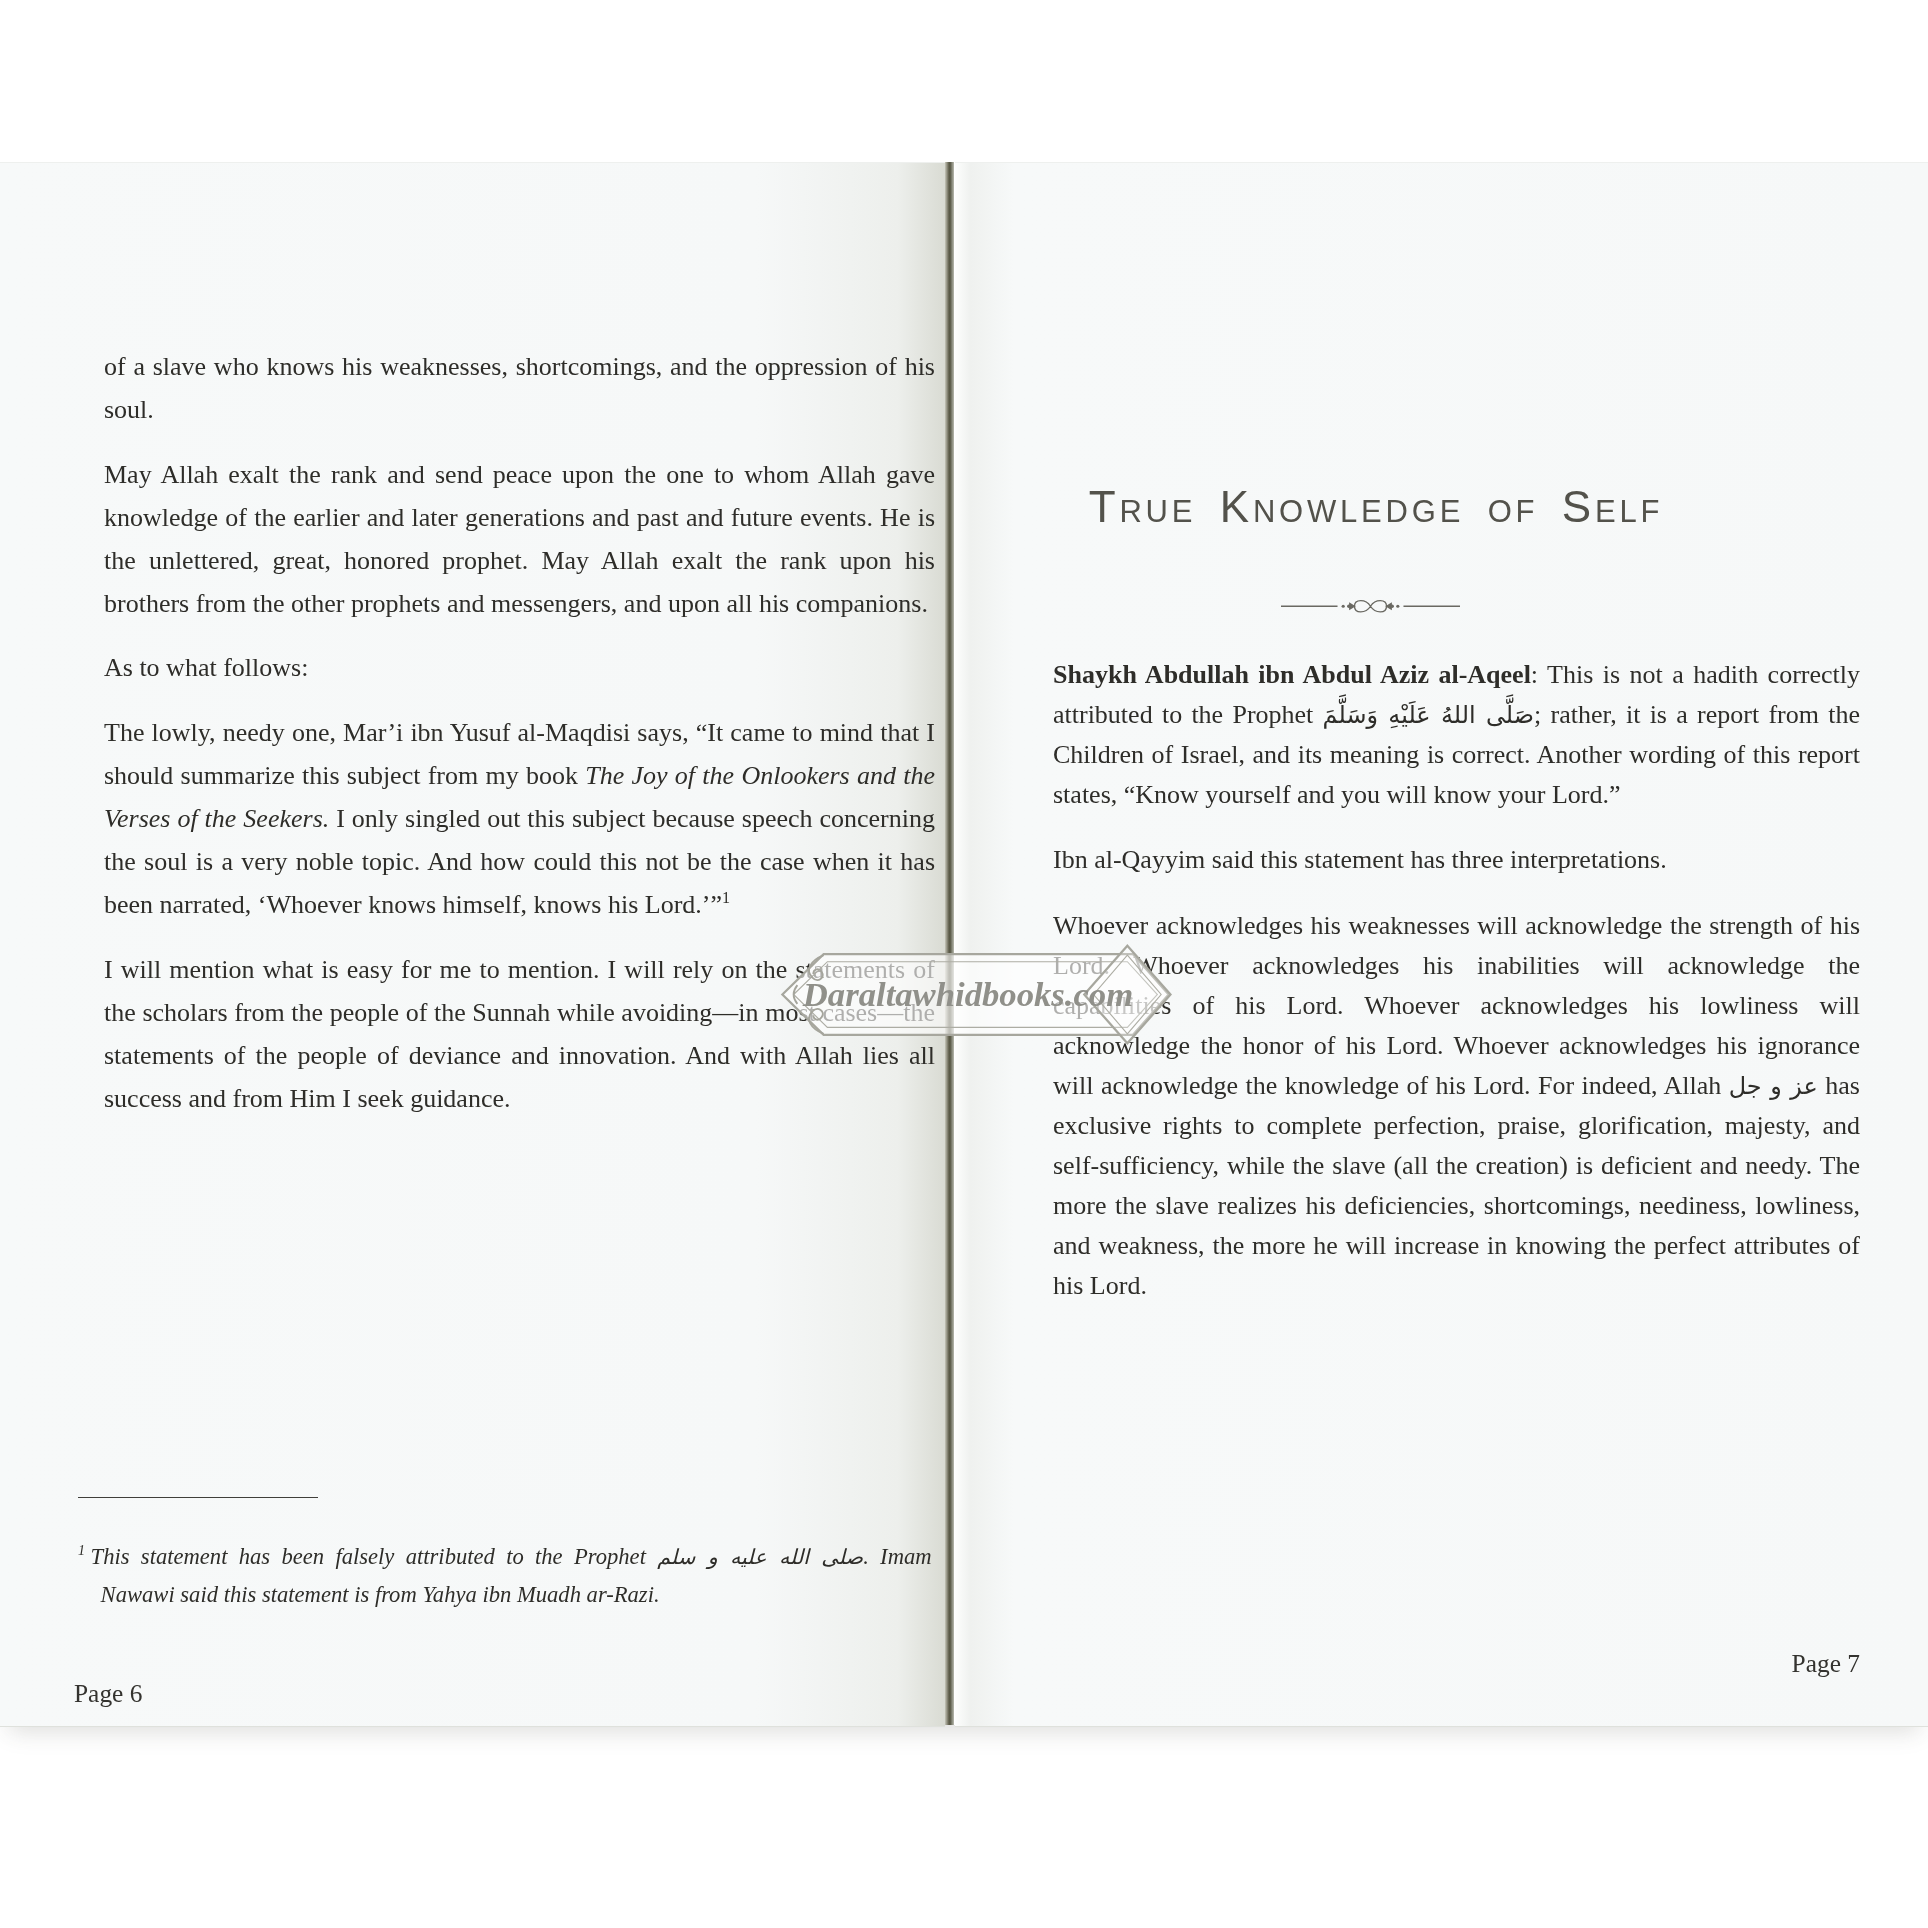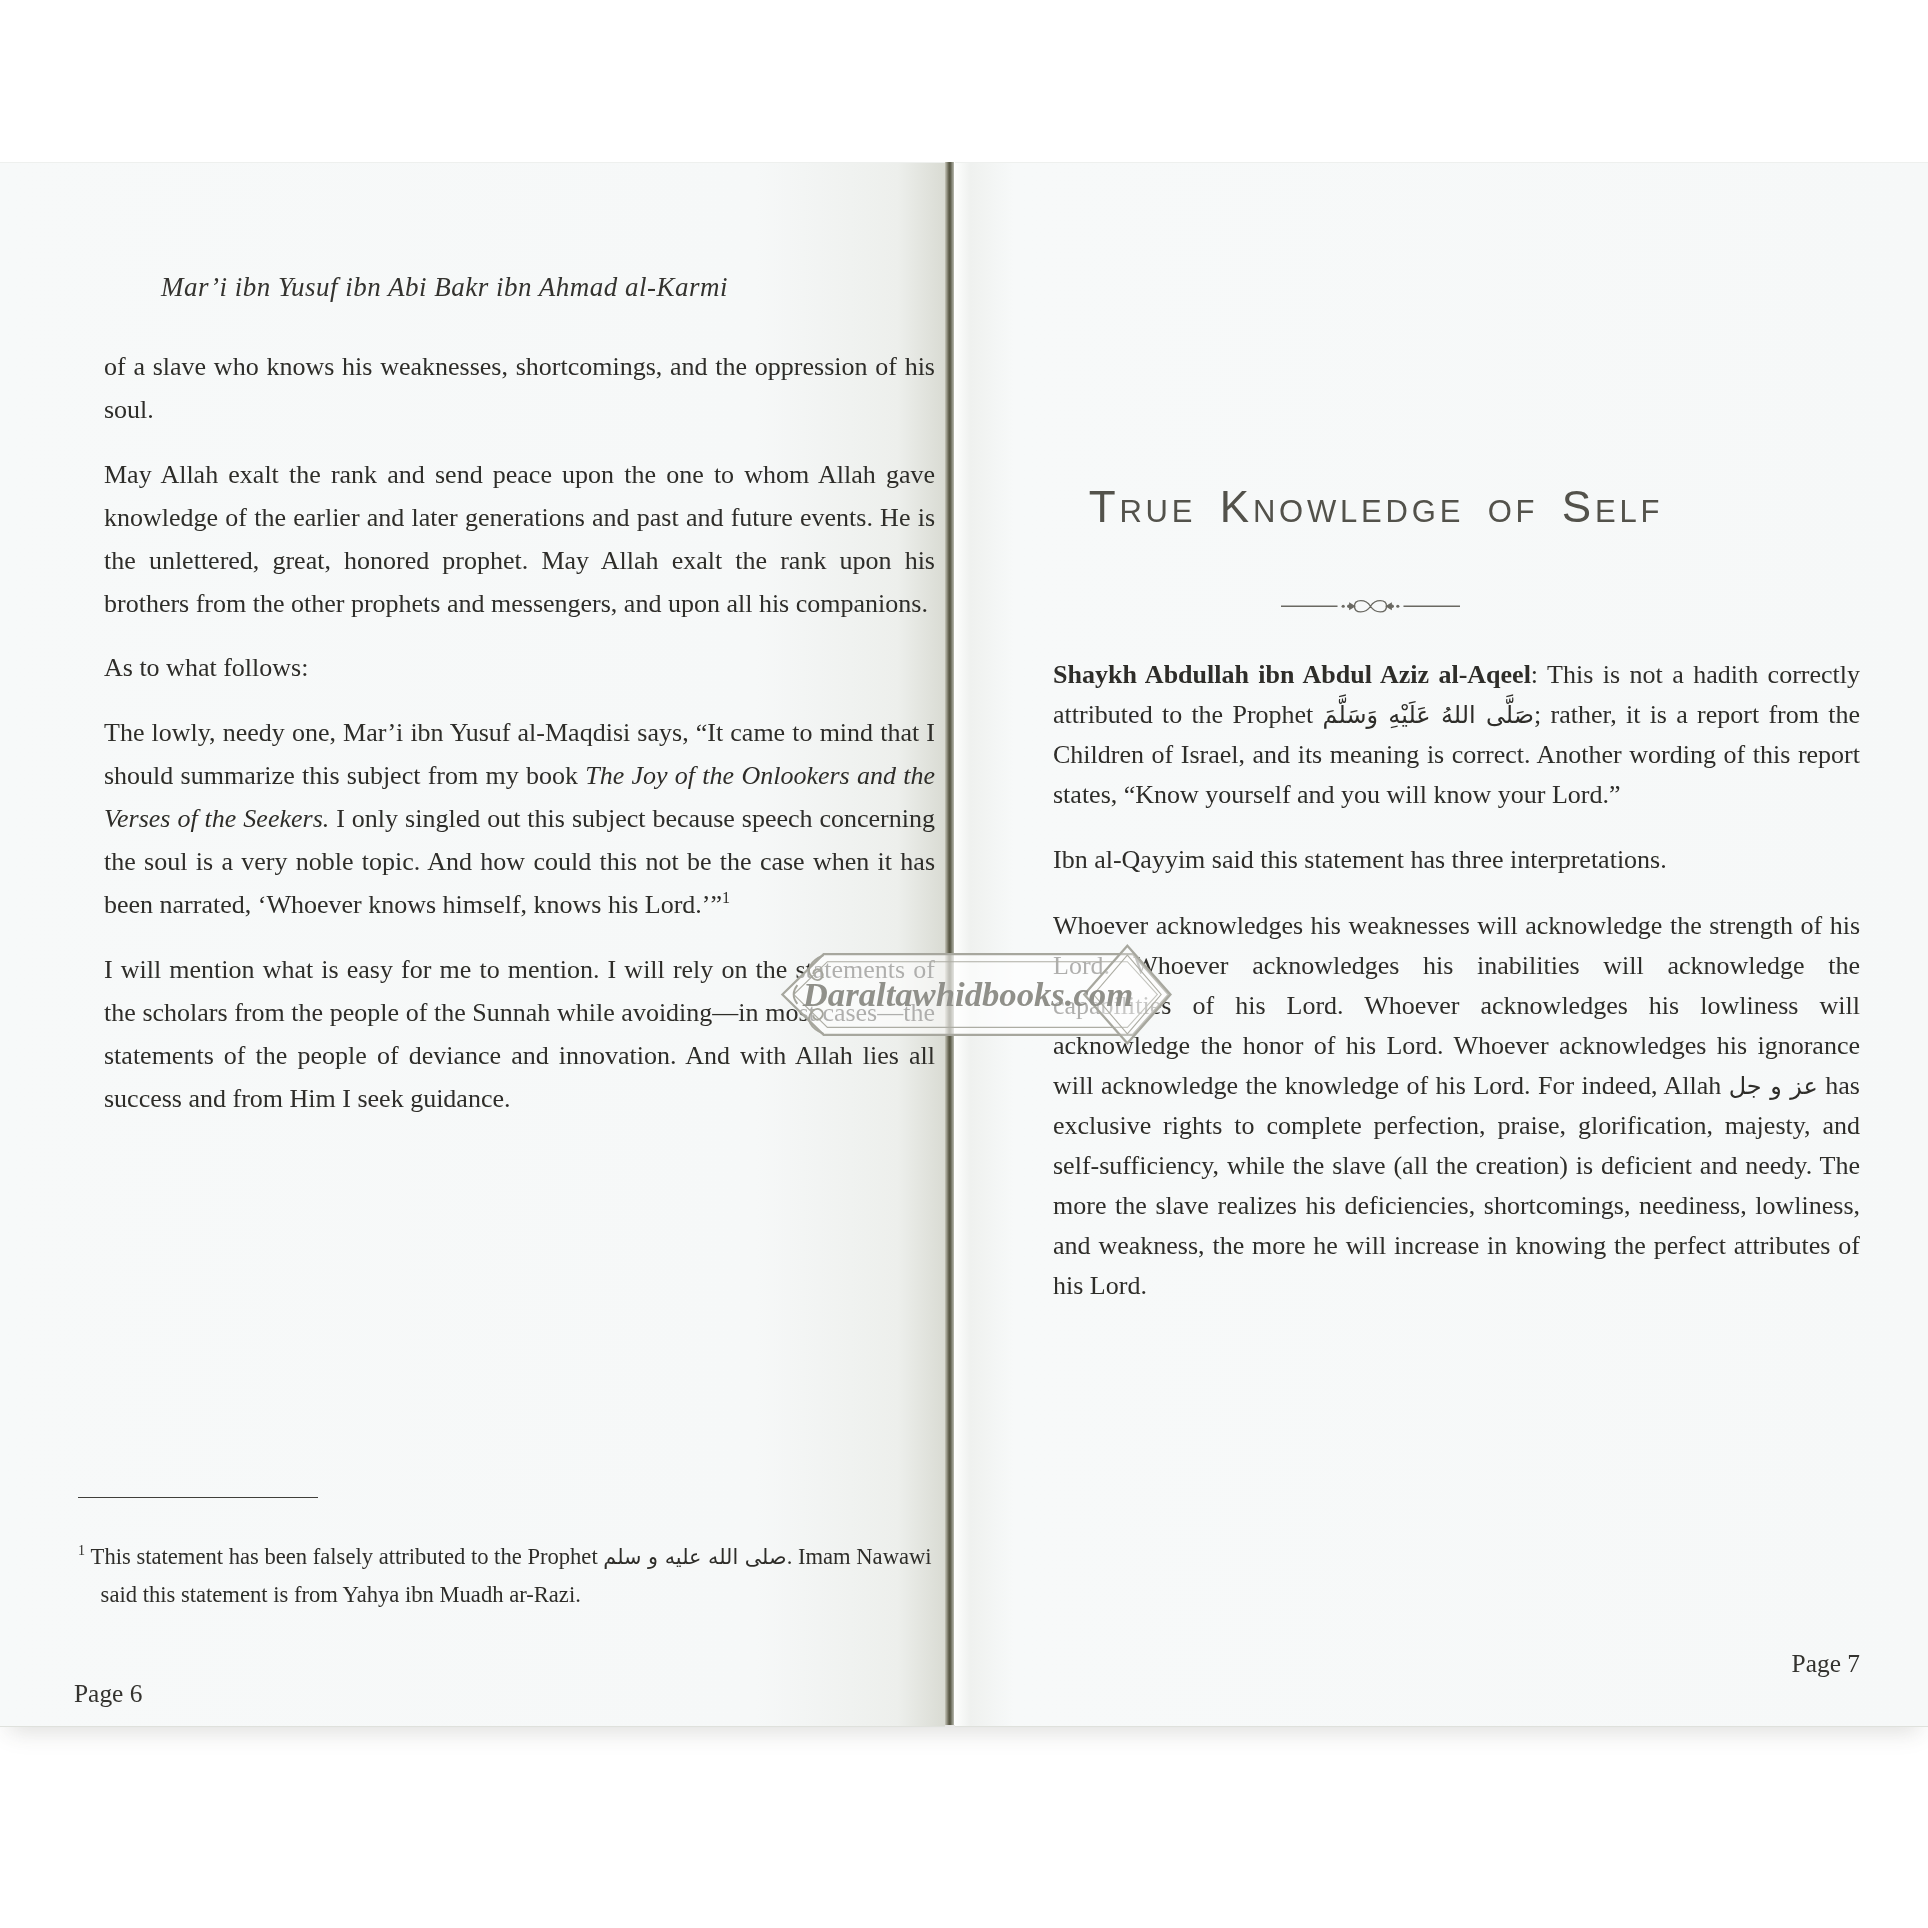--- a/index.html
+++ b/index.html
@@ -34,21 +34,21 @@
     position:absolute;top:182px;left:78px;width:831px;
     font-size:26px;line-height:43px;text-align:justify;hyphens:none;margin-left:26px;
   }
   .lp-body p{margin:0 0 21.7px 0;}
   .em{font-style:italic;}
   sup{vertical-align:super;font-size:0.62em;line-height:0;}
   .fn-rule{position:absolute;top:1334px;left:78px;width:240px;border-top:1.9px solid #403f3a;}
   .footnote{
     position:absolute;top:1375px;left:78px;width:831px;
     font-size:22.6px;line-height:38px;text-align:justify;
-    padding-left:22.6px;text-indent:-22.6px;
+    padding-left:22.6px;text-indent:-22.6px;font-style:italic;
   }
   .footnote sup{margin-right:5.6px;}
   .page-num{position:absolute;font-size:25.4px;color:#34332f;}
   .pn-left{top:1480px;left:74px;margin-top:36px;}
   .pn-right{top:1478px;right:69px;margin-top:8px;}
   
   .chapter-title{
     position:absolute;top:313px;left:0;width:974px;margin:6px;text-align:center;
     transform:translateX(-72px);
     font-family:"Liberation Sans", sans-serif;font-weight:400;
@@ -66,21 +66,20 @@
   .arabic{font-family:"DejaVu Sans", sans-serif;font-size:0.92em;}
   
   .watermark{position:absolute;left:776px;top:942px;width:399px;height:105px;pointer-events:none;}
 </style>
 </head>
 <body>
 
 <div class="book">
 
   <div class="page page-left">
-    <div class="running-header">Mar’i ibn Yusuf ibn Abi Bakr ibn Ahmad al-Karmi</div>
 
     <div class="lp-body">
       <p>of a slave who knows his weaknesses, shortcomings, and the oppression of his soul.</p>
       <p>May Allah exalt the rank and send peace upon the one to whom Allah gave knowledge of the earlier and later generations and past and future events. He is the unlettered, great, honored prophet. May Allah exalt the rank upon his brothers from the other prophets and messengers, and upon all his companions.</p>
       <p>As to what follows:</p>
       <p><span>The lowly, needy one, Mar’i ibn Yusuf al-Maqdisi says, “It came to mind that I should summarize this subject from my book </span><span class="em">The Joy of the Onlookers and the Verses of the Seekers.</span><span> I only singled out this subject because speech concerning the soul is a very noble topic. And how could this not be the case when it has been narrated, ‘Whoever knows himself, knows his Lord.’”</span><sup>1</sup></p>
       <p>I will mention what is easy for me to mention. I will rely on the statements of the scholars from the people of the Sunnah while avoiding—in most cases—the statements of the people of deviance and innovation. And with Allah lies all success and from Him I seek guidance.</p>
     </div>
 
     <div class="fn-rule"></div>

